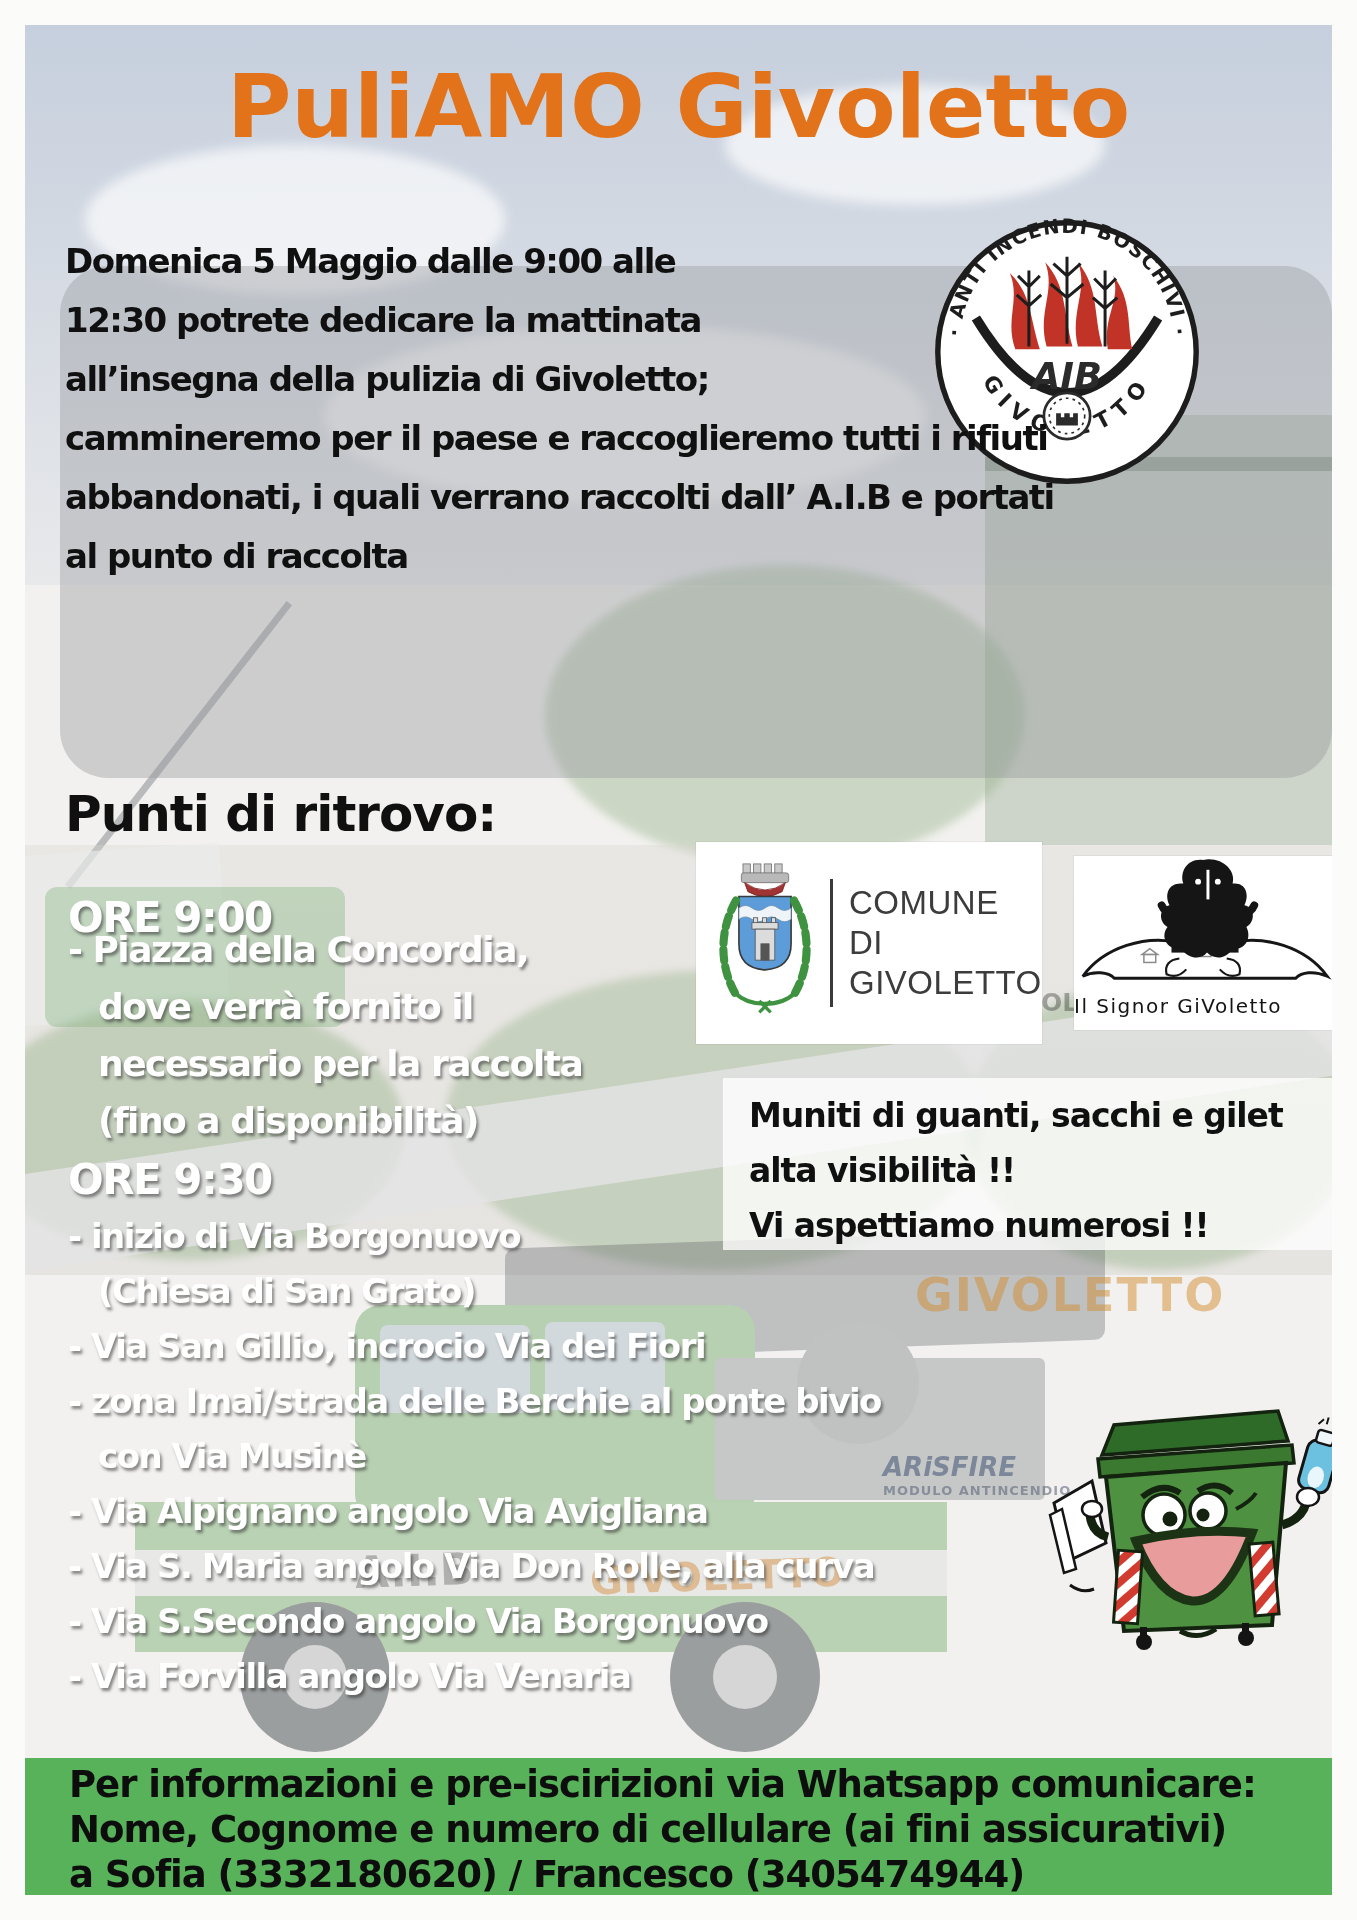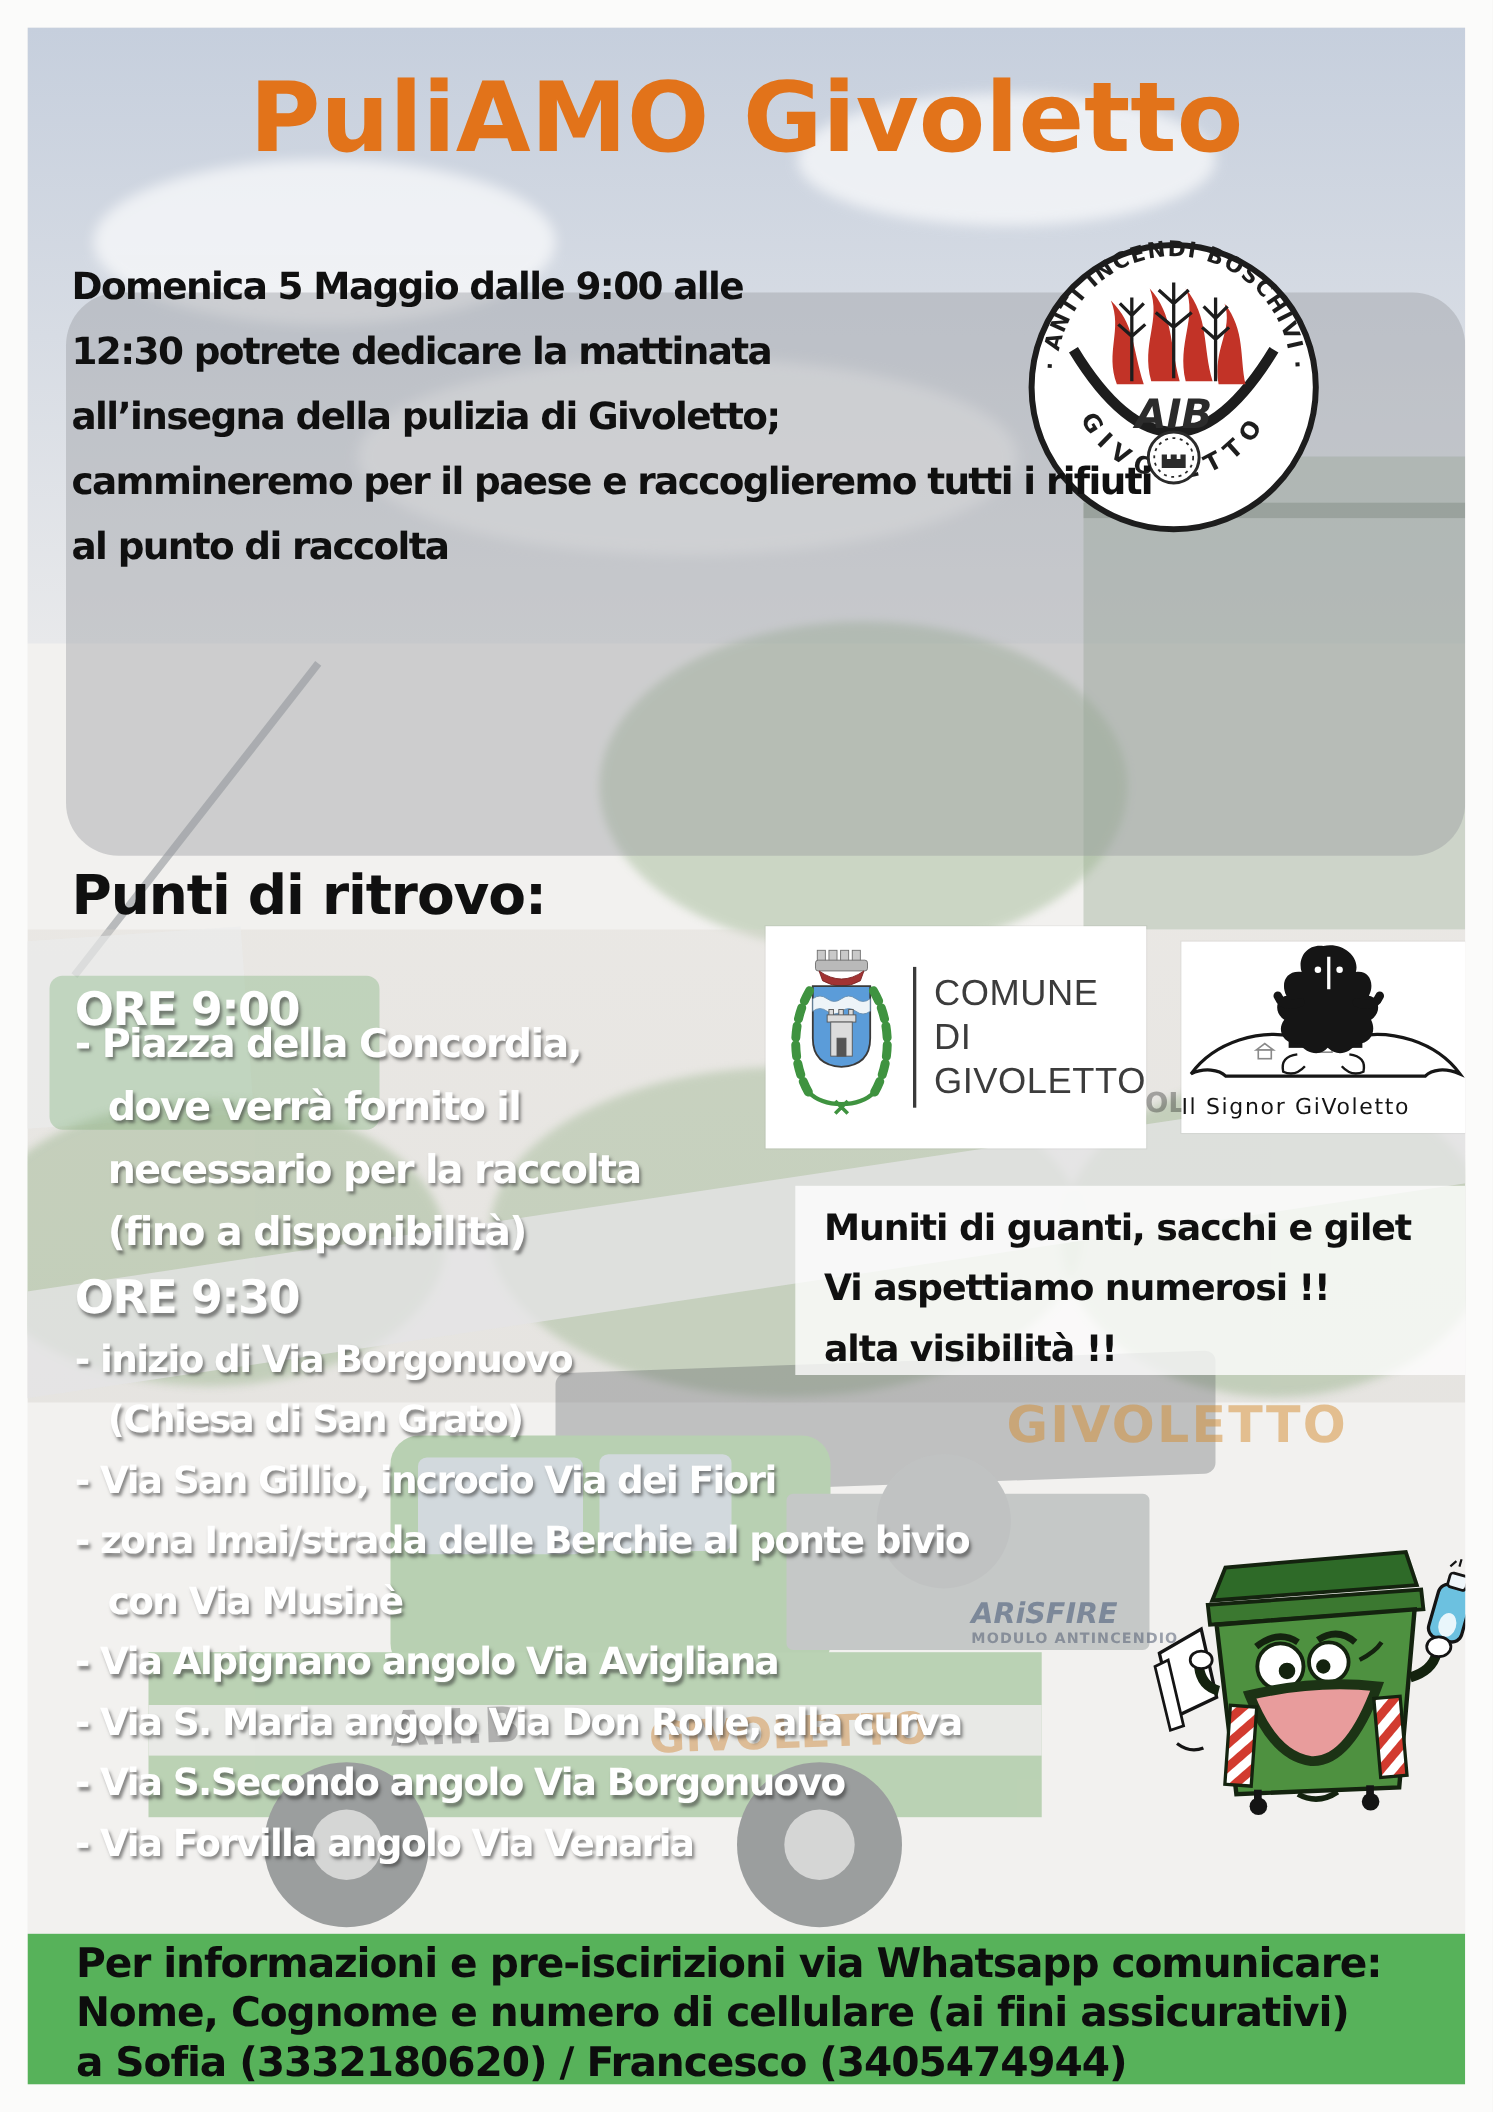--- a/index.html
+++ b/index.html
@@ -145,20 +145,21 @@
     <circle cx="100" cy="147" r="17" fill="#ffffff" stroke="#2b2b2b" stroke-width="2"></circle>
     <circle cx="100" cy="147" r="13" fill="none" stroke="#2b2b2b" stroke-width="1.2" stroke-dasharray="2 3"></circle>
     <path d="M92,154 h16 v-9 h-3.5 v3 h-2.5 v-3 h-4 v3 h-2.5 v-3 h-3.5 Z" fill="#2b2b2b"></path>
   </svg>
 
   <div class="abs intro">
     <div>Domenica 5 Maggio dalle 9:00 alle</div>
     <div>12:30 potrete dedicare la mattinata</div>
     <div>all’insegna della pulizia di  Givoletto;</div>
     <div>cammineremo per il paese e raccoglieremo tutti i rifiuti</div>
+    <div>abbandonati, i quali verrano  raccolti dall’ A.I.B e portati</div>
     <div>al punto di raccolta</div>
   </div>
 
   <div class="abs punti">Punti di ritrovo:</div>
 
   <div class="abs wtxt ore ore1">ORE 9:00</div>
   <div class="abs wtxt list1">
     <div>- Piazza della Concordia,</div>
     <div class="indent">dove verrà fornito il</div>
     <div class="indent">necessario per la raccolta</div>
@@ -246,22 +247,22 @@
       <g fill="#ffffff" stroke="#161616" stroke-width="2.2">
         <path d="M104,104 q-16,2 -13,16 q11,5 20,-5"></path>
         <path d="M152,104 q16,2 13,16 q-11,5 -20,-5"></path>
       </g>
     </svg>
     <div class="signor-cap">Il Signor GiVoletto</div>
   </div>
 
   <div class="abs notice">
     <div>Muniti di guanti, sacchi e gilet</div>
+    <div>alta visibilità !!</div>
     <div>Vi aspettiamo numerosi !!</div>
-    <div>alta visibilità !!</div>
   </div>
 
   <svg class="abs dumpster" viewBox="0 0 300 265">
     <defs>
       <pattern id="rwstripe" width="16" height="16" patternUnits="userSpaceOnUse" patternTransform="rotate(45)">
         <rect width="16" height="16" fill="#ffffff"></rect>
           <rect width="8" height="16" fill="#d23b2f"></rect>
       </pattern>
     </defs>
     <path d="M14,118 L52,96 L66,158 L28,176 Z" fill="#ffffff" stroke="#141414" stroke-width="3"></path>

